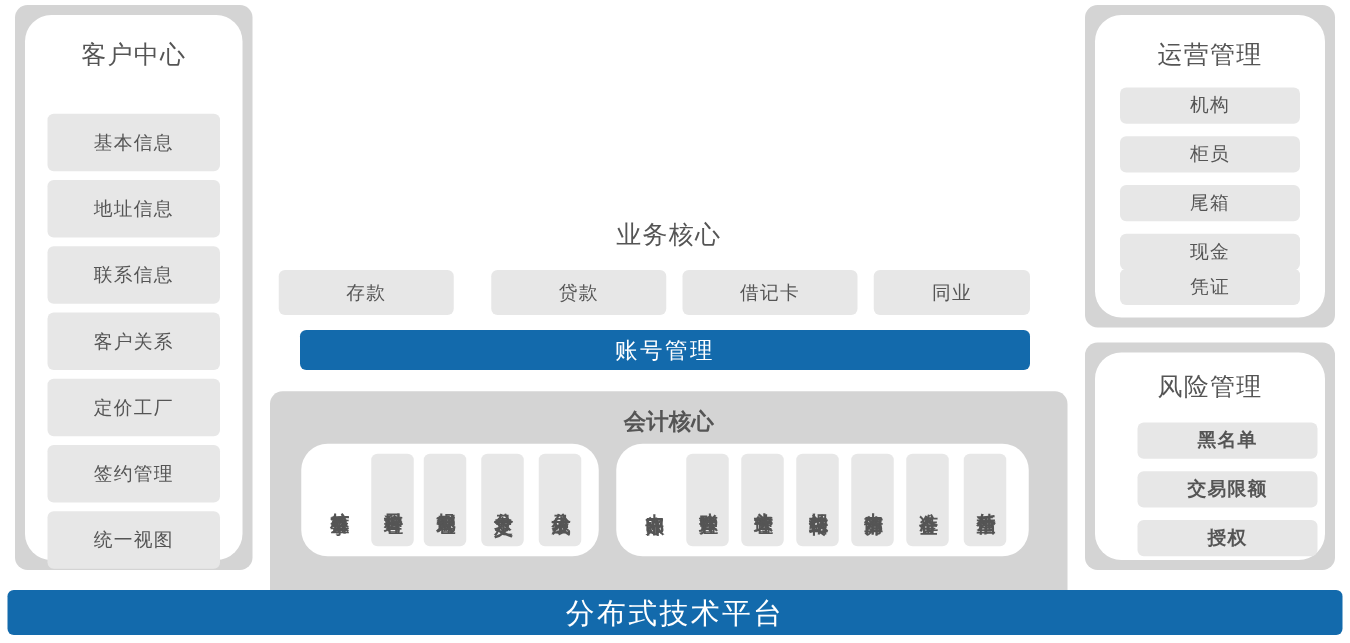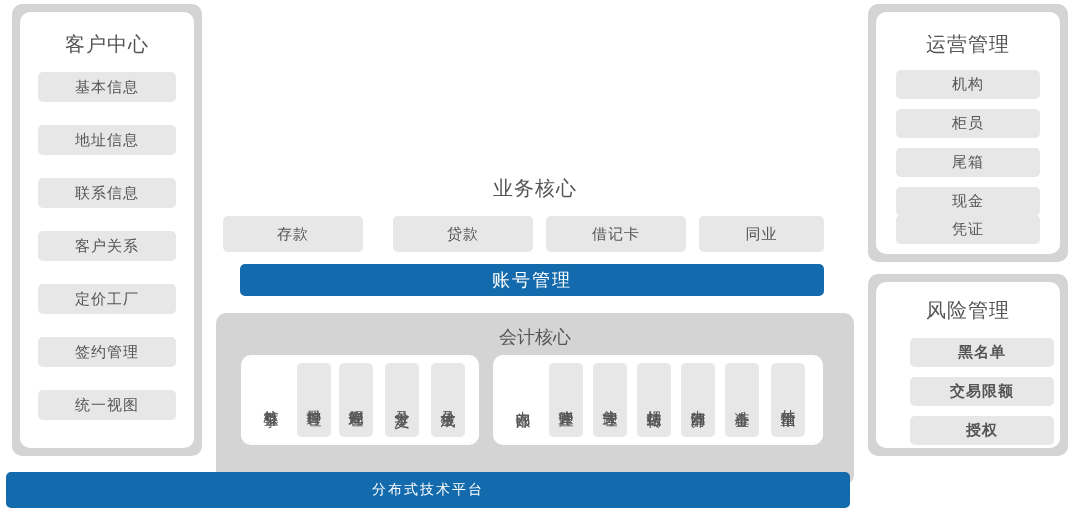--- a/index.html
+++ b/index.html
@@ -15,21 +15,21 @@
   
   .outer-panel{
     position:absolute;
     background:#d4d4d4;
     border-radius:10px;
     box-sizing:border-box;
   }
   .inner-card{
     position:absolute;
     background:#ffffff;
-    border-radius:10px;
+    border-radius:21px;
     box-sizing:border-box;
   }
   .panel-title{
     text-align:center;
     font-size:20px;
     color:#555555;
     letter-spacing:1px;
     line-height:1;
   }
   .pill{
@@ -74,54 +74,54 @@
     background:#e7e7e7;
     border-radius:5px;
   }
   .vlabel{background:transparent;}
 
   
   #left-panel{left:12px;top:4px;width:190px;height:452px;}
   #left-card{left:8px;top:8px;width:174px;height:436px;}
   #left-title{position:absolute;left:0;top:22px;width:174px;}
   .left-item{
-    position:absolute;left:18px;width:138px;height:30px;
+    position:absolute;left:18px;width:138px;height:46px;margin-top:19px;
   }
 
   
   #center-top-panel{left:216px;top:4px;width:638px;height:159px;}
   #param-bar{position:absolute;left:32px;top:14px;width:574px;height:32px;}
   #param-card-left{left:29px;top:58px;width:266px;height:96px;}
   #param-card-right{left:311px;top:58px;width:295px;height:96px;}
 
   .vitem{position:absolute;top:10px;height:76px;}
 
   #biz-title{position:absolute;left:216px;top:178px;width:638px;}
   .biz-pill{position:absolute;top:216px;height:36px;}
   #account-bar{position:absolute;left:240px;top:264px;width:584px;height:32px;}
 
-  #center-bottom-panel{left:216px;top:313px;width:638px;height:172px;}
+  #center-bottom-panel{left:216px;top:313px;width:638px;height:172px;font-weight:bold;}
   #acct-title{position:absolute;left:0;top:12px;width:638px;font-size:18px;text-align:center;color:#555;}
   #acct-card-left{left:25px;top:42px;width:238px;height:90px;}
   #acct-card-right{left:277px;top:42px;width:330px;height:90px;}
   .vitem2{position:absolute;top:8px;height:74px;}
 
   
   #right-top-panel{left:868px;top:4px;width:200px;height:258px;}
   #right-top-card{left:8px;top:8px;width:184px;height:242px;}
   #right-top-title{position:absolute;left:0;top:22px;width:184px;}
   .rt-item{position:absolute;left:20px;width:144px;height:29px;}
 
   #right-bottom-panel{left:868px;top:274px;width:200px;height:182px;}
   #right-bottom-card{left:8px;top:8px;width:184px;height:166px;}
   #right-bottom-title{position:absolute;left:0;top:18px;width:184px;}
   .rb-item{position:absolute;left:34px;width:144px;height:29px;font-weight:bold;}
 
   
-  #footer-bar{position:absolute;left:6px;top:472px;width:844px;height:36px;font-size:14px;}
+  #footer-bar{position:absolute;left:6px;top:472px;width:1068px;height:36px;font-size:23px;}
 </style>
 </head>
 <body>
 
 <div class="canvas">
 
   <div class="outer-panel" id="left-panel">
     <div class="inner-card" id="left-card">
       <div class="panel-title" id="left-title">客户中心</div>
 

